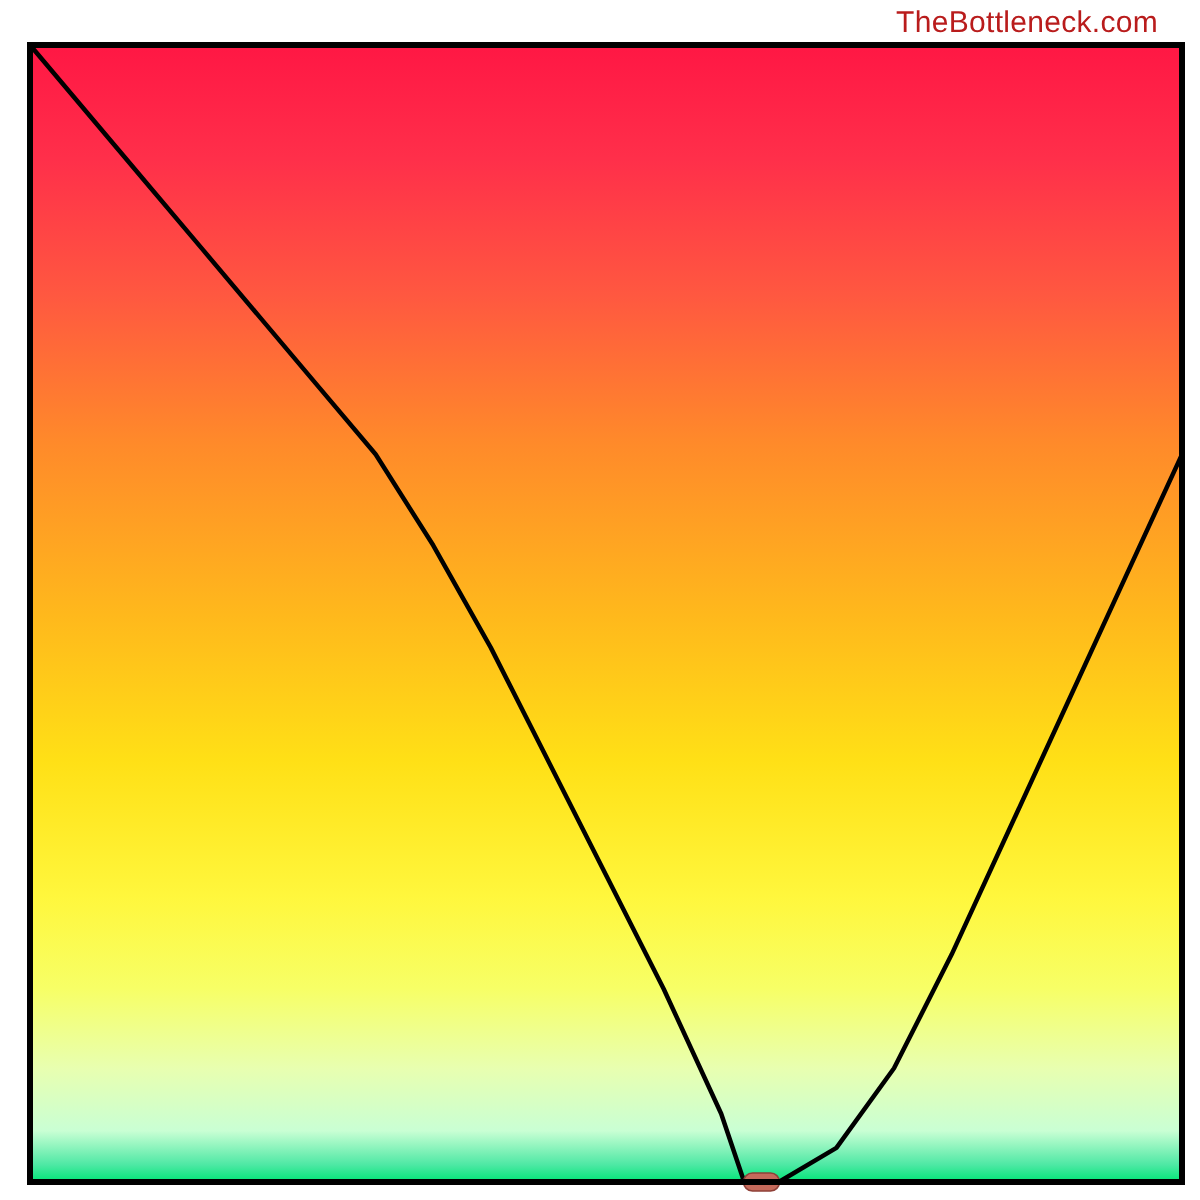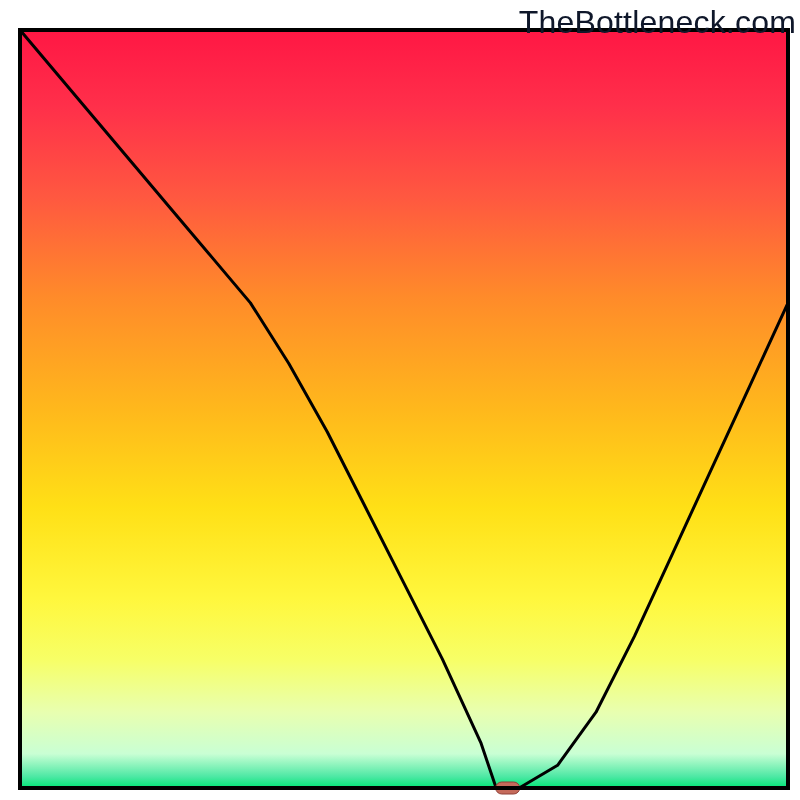--- a/index.html
+++ b/index.html
@@ -11,24 +11,24 @@
     font-family: Arial, Helvetica, sans-serif;
   }
   .stage {
     position: relative;
     width: 800px;
     height: 800px;
   }
   .watermark {
     position: absolute;
     top: 4px;
-    right: 4px;
-    font-size: 32px;
+    right: 28px;
+    font-size: 20px;
     font-weight: 500;
-    color: #0f172a;
+    color: #b91c1c;
     letter-spacing: 0.2px;
     z-index: 10;
   }
   svg.chart {
     position: absolute;
     left: 0;
     top: 0;
   }
 </style>
 </head>

